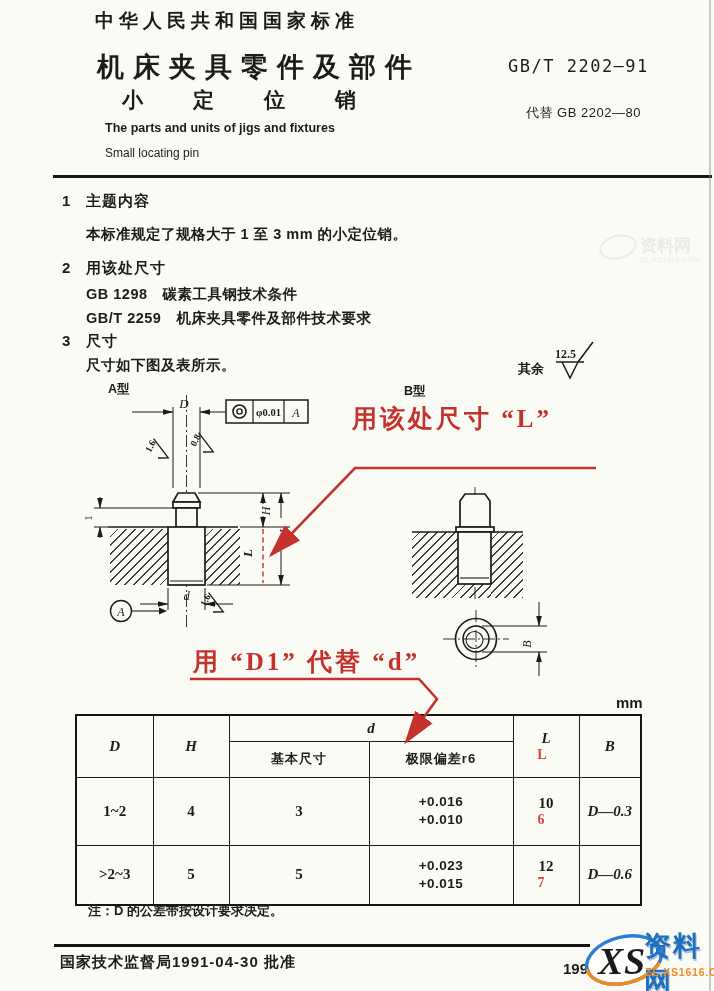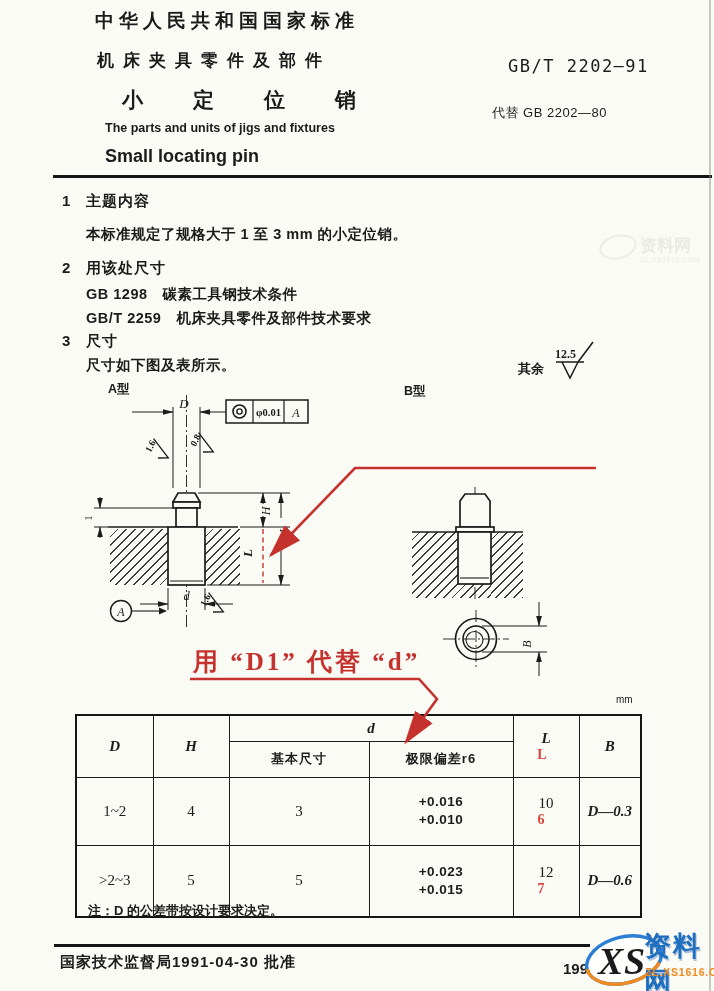--- a/index.html
+++ b/index.html
@@ -7,26 +7,26 @@
     width:714px;height:991px;position:relative;overflow:hidden;
     background:#fbfbf5;color:#1b1b1b;
     font-family:"Liberation Sans","DejaVu Sans",sans-serif;
   }
   .abs{position:absolute}
   .c{text-align:left}
   .it{font-style:italic}
 
   
   .hdr-org{left:95px;top:8px;width:400px;font-size:19px;font-weight:bold;letter-spacing:5px}
-  .hdr-t1{left:97px;top:49px;width:400px;font-size:17px;font-weight:bold;letter-spacing:9px}
+  .hdr-t1{left:97px;top:49px;width:400px;font-size:27px;font-weight:bold;letter-spacing:9px}
   .hdr-t2{left:97px;top:86px;width:400px;font-size:21px;font-weight:bold;letter-spacing:50px;padding-left:25px;box-sizing:border-box}
   .hdr-code{left:508px;top:56px;font-size:17px;font-weight:normal;letter-spacing:1.5px;font-family:"DejaVu Sans Mono","Liberation Mono",monospace}
-  .hdr-sup{left:492px;top:104px;font-size:13px;letter-spacing:.5px}
+  .hdr-sup{left:526px;top:104px;font-size:13px;letter-spacing:.5px}
   .hdr-en1{left:105px;top:121px;width:370px;font-size:12.5px;font-weight:bold}
-  .hdr-en2{left:105px;top:146px;width:370px;font-size:18px;font-weight:bold}
+  .hdr-en2{left:105px;top:146px;width:370px;font-size:12px;font-weight:normal}
   .rule1{left:53px;top:175px;width:659px;height:3px;background:#161616}
 
   
   .sec-h{font-size:15px;font-weight:bold;letter-spacing:1px}
   .sec-h .no{display:inline-block;width:24px}
   .sec-body{font-size:14.5px;font-weight:600;letter-spacing:.5px}
 
   
   .hatch{background:repeating-linear-gradient(135deg,rgba(0,0,0,0) 0 5px,#3d3d3d 5px 6.3px)}
 
@@ -34,24 +34,24 @@
   .rnote{font-family:"Liberation Serif","DejaVu Serif",serif;font-weight:600;
          font-size:25px;color:#c5322e;letter-spacing:3px;line-height:1.16;white-space:nowrap}
   .rnote .blk{color:#1b1b1b}
 
   
   table.spec{position:absolute;left:75px;top:714px;border-collapse:collapse;table-layout:fixed;
              border:2.5px solid #151515}
   table.spec td{border:1.7px solid #1c1c1c;text-align:center;vertical-align:middle;padding:0}
   .th-letter{font-family:"Liberation Serif","DejaVu Serif",serif;font-style:italic;font-weight:bold;font-size:15px}
   .th-cn{font-size:13px;font-weight:bold;letter-spacing:1px}
-  .cell-num{font-family:"Liberation Serif","DejaVu Serif",serif;font-weight:normal;font-size:15px}
+  .cell-num{font-family:"Liberation Serif","DejaVu Serif",serif;font-weight:bold;font-size:15px}
   .cell-dev{font-size:13.5px;font-weight:bold;line-height:1.3;letter-spacing:.5px}
   .tred{color:#d9453c;font-family:"Liberation Serif","DejaVu Serif",serif;font-weight:600;font-size:14px}
-  .unit-mm{left:616px;top:694px;font-size:10px;font-weight:normal}
+  .unit-mm{left:616px;top:694px;font-size:15px;font-weight:bold}
   .tnote{left:88px;top:902px;font-size:13px;font-weight:600}
 
   
   .rule2{left:54px;top:944px;width:536px;height:2.5px;background:#141414}
   .f-appr{left:60px;top:953px;font-size:15px;font-weight:bold;letter-spacing:1px}
   .f-year{left:563px;top:960px;font-size:15px;font-weight:bold}
   .logo{left:580px;top:922px;width:134px;height:69px;z-index:10}
   .logo-name{position:absolute;left:64px;top:6px;font-size:27px;font-weight:bold;color:#1f6fc0;
              letter-spacing:2px;text-shadow:1px 1.5px 0 rgba(40,90,160,.35)}
   .logo-site{position:absolute;left:65px;top:44px;font-size:10.5px;font-weight:bold;color:#f28a1d;letter-spacing:.8px}
@@ -235,20 +235,21 @@
   <g stroke="#1b1b1b" stroke-width="1">
     <line x1="482" y1="626" x2="547" y2="626"></line>
     <line x1="482" y1="652" x2="547" y2="652"></line>
     <line x1="539" y1="602" x2="539" y2="626" marker-end="url(#dar)"></line>
     <line x1="539" y1="676" x2="539" y2="652" marker-end="url(#dar)"></line>
   </g>
   <text transform="rotate(-90 531 644)" x="531" y="644" font-size="12" class="it" text-anchor="middle">B</text>
 </svg>
 
 <div class="abs rnote" style="left:352px;top:404px">
+  <div>用该处尺寸 “L”</div>
 </div>
 <div class="abs rnote" style="left:193px;top:647px">用 “D1” 代替 “d”</div>
 
 <svg class="ovl" style="left:0;top:0" width="714" height="991" viewBox="0 0 714 991">
   <defs>
     <marker id="rar" viewBox="0 0 11 7" refX="10" refY="3.5" markerWidth="13" markerHeight="9" orient="auto">
       <path d="M11,3.5 L0,0 L0,7 Z" fill="#c5322e"></path>
     </marker>
   </defs>
   <polyline points="596,468 355,468 271,555" fill="none" stroke="#c5322e" stroke-width="2.6" marker-end="url(#rar)"></polyline>
@@ -288,21 +289,21 @@
     <td class="cell-dev">
       <div>+0.016</div>
       <div>+0.010</div>
     </td>
     <td>
       <div class="cell-num">10</div>
       <div class="tred" style="transform:translateX(-5px)">6</div>
     </td>
     <td class="th-letter">D—0.3</td>
   </tr>
-  <tr style="height:72px">
+  <tr style="height:60px">
     <td class="cell-num">&gt;2~3</td>
     <td class="cell-num">5</td>
     <td class="cell-num">5</td>
     <td class="cell-dev">
       <div>+0.023</div>
       <div>+0.015</div>
     </td>
     <td>
       <div class="cell-num">12</div>
       <div class="tred" style="transform:translateX(-5px)">7</div>

